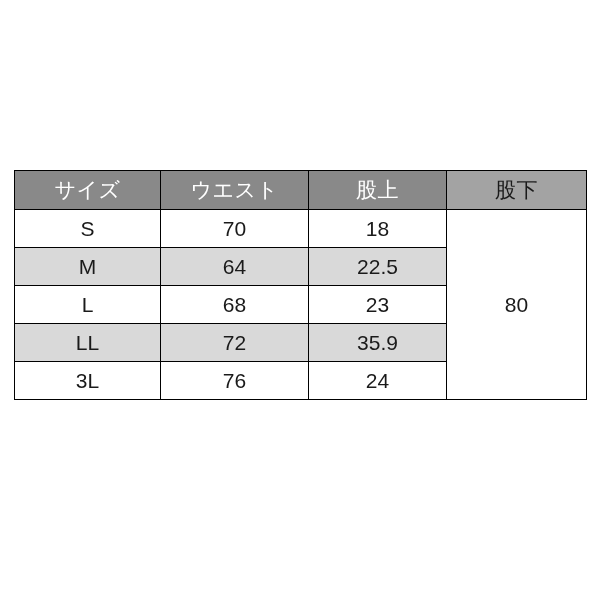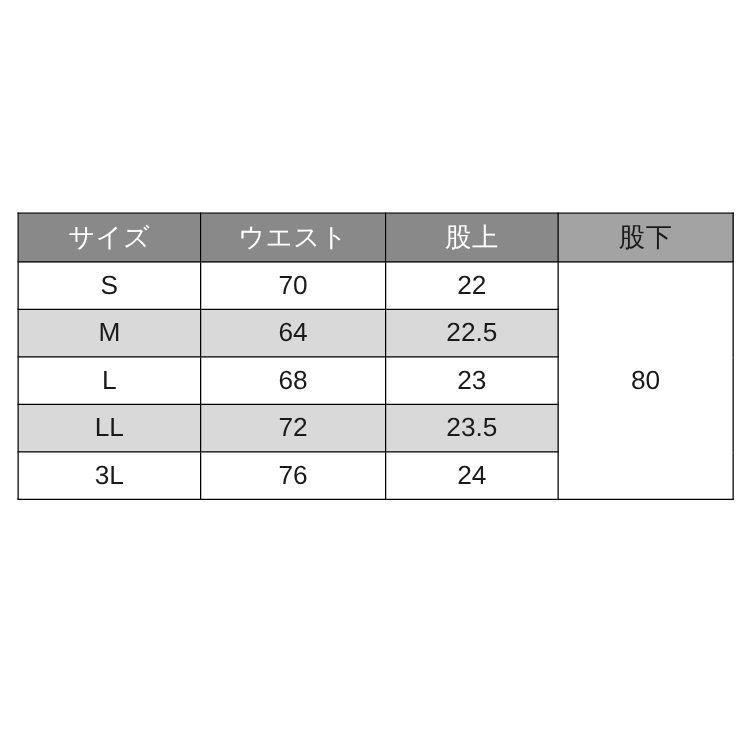--- a/index.html
+++ b/index.html
@@ -102,37 +102,37 @@
           <th>サイズ</th>
           <th>ウエスト</th>
           <th>股上</th>
           <th class="plain-head">股下</th>
         </tr>
       </thead>
       <tbody>
         <tr>
           <td>S</td>
           <td>70</td>
-          <td>22</td>
+          <td>18</td>
           <td class="inseam-cell" rowspan="5">80</td>
         </tr>
         <tr class="alt">
           <td>M</td>
           <td>64</td>
           <td>22.5</td>
         </tr>
         <tr>
           <td>L</td>
           <td>68</td>
           <td>23</td>
         </tr>
         <tr class="alt">
           <td>LL</td>
           <td>72</td>
-          <td>23.5</td>
+          <td>35.9</td>
         </tr>
         <tr>
           <td>3L</td>
           <td>76</td>
           <td>24</td>
         </tr>
       </tbody>
     </table>
   </div>
 

